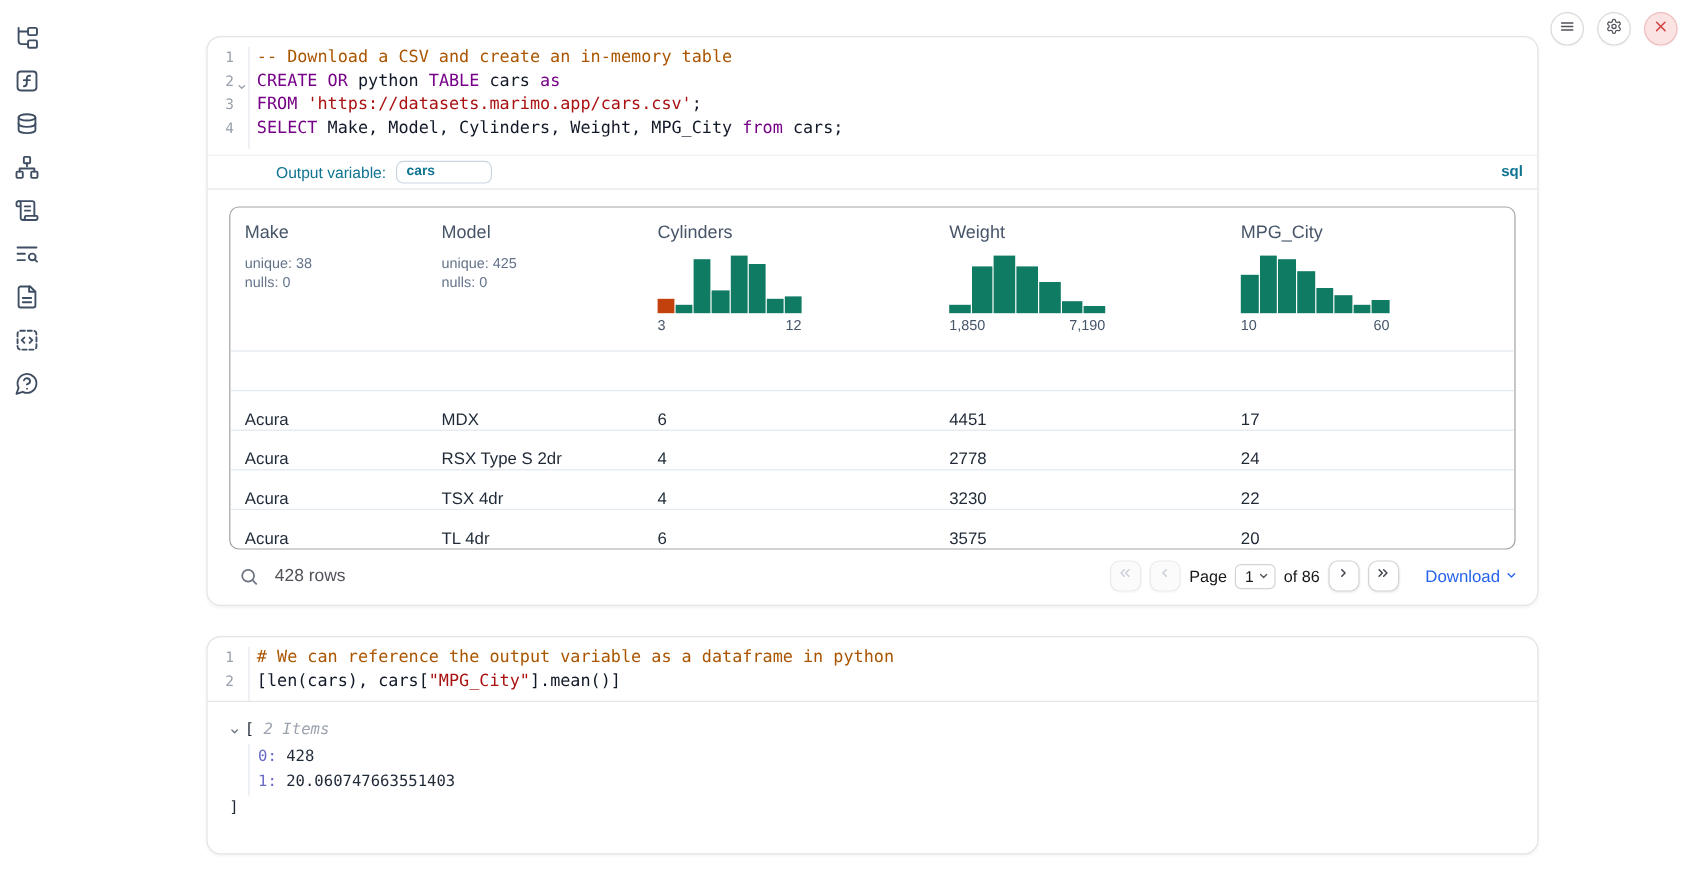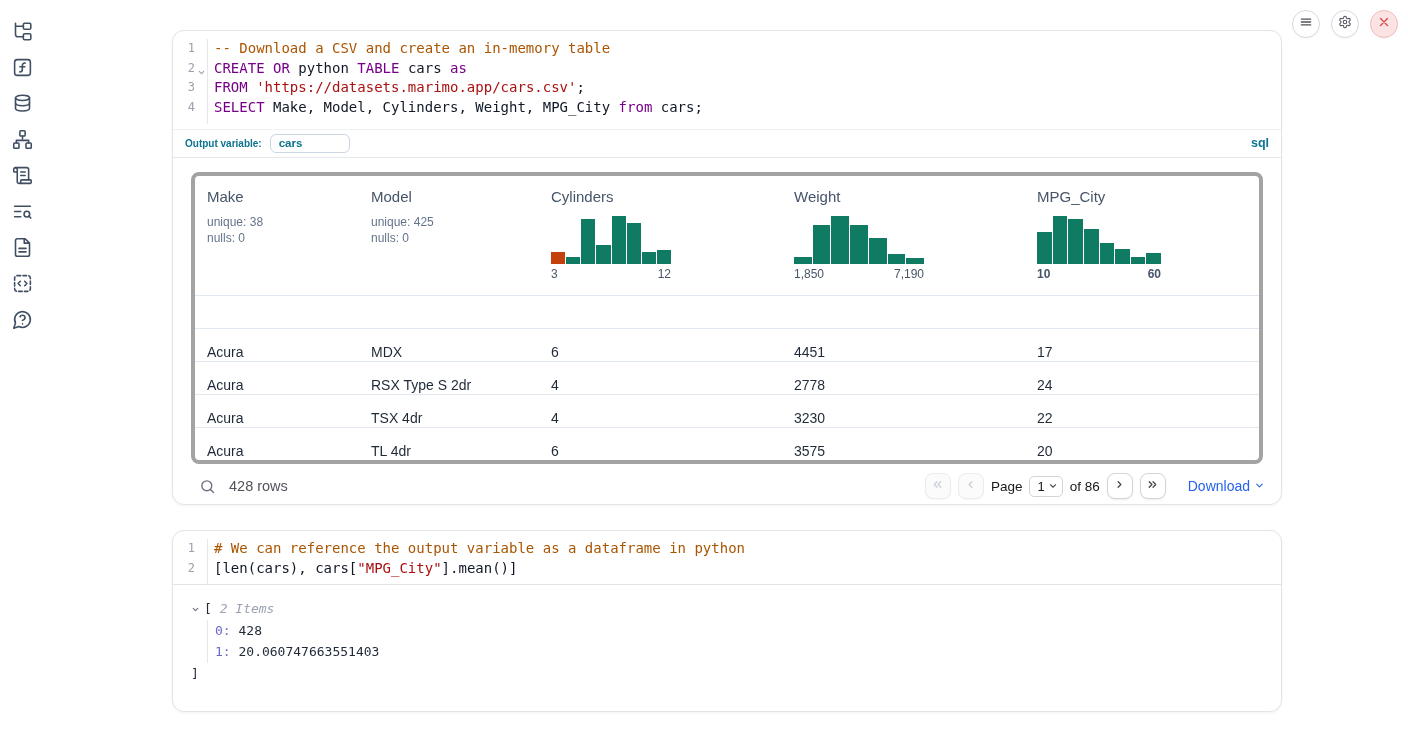--- a/index.html
+++ b/index.html
@@ -36,28 +36,28 @@
   .tok-kw { color:#770088; }
   .tok-str { color:#aa1111; }
   .tok-cm { color:#aa5500; }
   .tok-pl { color:#111827; }
   .code-pad-bottom { height:6px; border-left:0; }
   .gutfill { width:35px; border-right:1px solid #e5e7eb; height:6px; }
 
   
   .outvar { height:29px; margin-top:5px; border-top:1px solid #eef0f3; border-bottom:1px solid #e5e7eb;
     display:flex; align-items:center; padding:0 12px; }
-  .ovlabel { font-size:10px; font-weight:bold; color:#0e7490; }
+  .ovlabel { font-size:13px; font-weight:normal; color:#0e7490;margin-left:45px; }
   .ovinput { margin-left:8px; width:80px; height:19px; border:1px solid #cbd5e1; border-radius:6px;
     padding:0 8px; font-size:11.5px; font-weight:bold; color:#0e7490;
     font-family:"Liberation Sans", sans-serif; outline:none; }
   .ovlang { margin-left:auto; font-size:12.5px; font-weight:bold; color:#0e7490; }
 
   
-  .tablewrap { margin:14px 18px 0 18px; border:4px solid #a3a3a3; border-radius:8px; overflow:hidden; }
+  .tablewrap { margin:14px 18px 0 18px; border:1px solid #a3a3a3; border-radius:8px; overflow:hidden; }
   .tgrid { display:grid; grid-template-columns:164px 180px 243px 243px 1fr; }
   .thead .hcell { padding:12px 12px 0 12px; }
   .htitle { font-size:15px; color:#475569; }
   .hstats { margin-top:9px; font-size:12px; color:#64748b; line-height:16.5px; }
   .hist { margin-top:11px; display:flex; align-items:flex-end; gap:1px; height:48px; }
   .hist .bar { flex:1; background:#0f7b63; }
   .hist .bar.hl { background:#c2410c; }
   .histlabels { display:flex; justify-content:space-between; font-size:12px; color:#475569;
     margin-top:3px; padding-bottom:14px; }
   .trow { border-top:1px solid #e2e8f0; height:33px; }
@@ -243,21 +243,21 @@
           <div class="hist" style="width: 124px;">
             <div class="bar" style="height: 32px;"></div>
             <div class="bar" style="height: 48px;"></div>
             <div class="bar" style="height: 45px;"></div>
             <div class="bar" style="height: 35px;"></div>
             <div class="bar" style="height: 21px;"></div>
             <div class="bar" style="height: 15px;"></div>
             <div class="bar" style="height: 7px;"></div>
             <div class="bar" style="height: 11px;"></div>
           </div>
-          <div class="histlabels" style="width: 124px; font-weight: bold;">
+          <div class="histlabels" style="width: 124px;">
             <span>10</span>
             <span>60</span>
           </div>
         </div>
       </div>
     <div id="tbody">
         <div class="trow tgrid">
           <div class="tcell">Acura</div>
           <div class="tcell">MDX</div>
           <div class="tcell">6</div>

